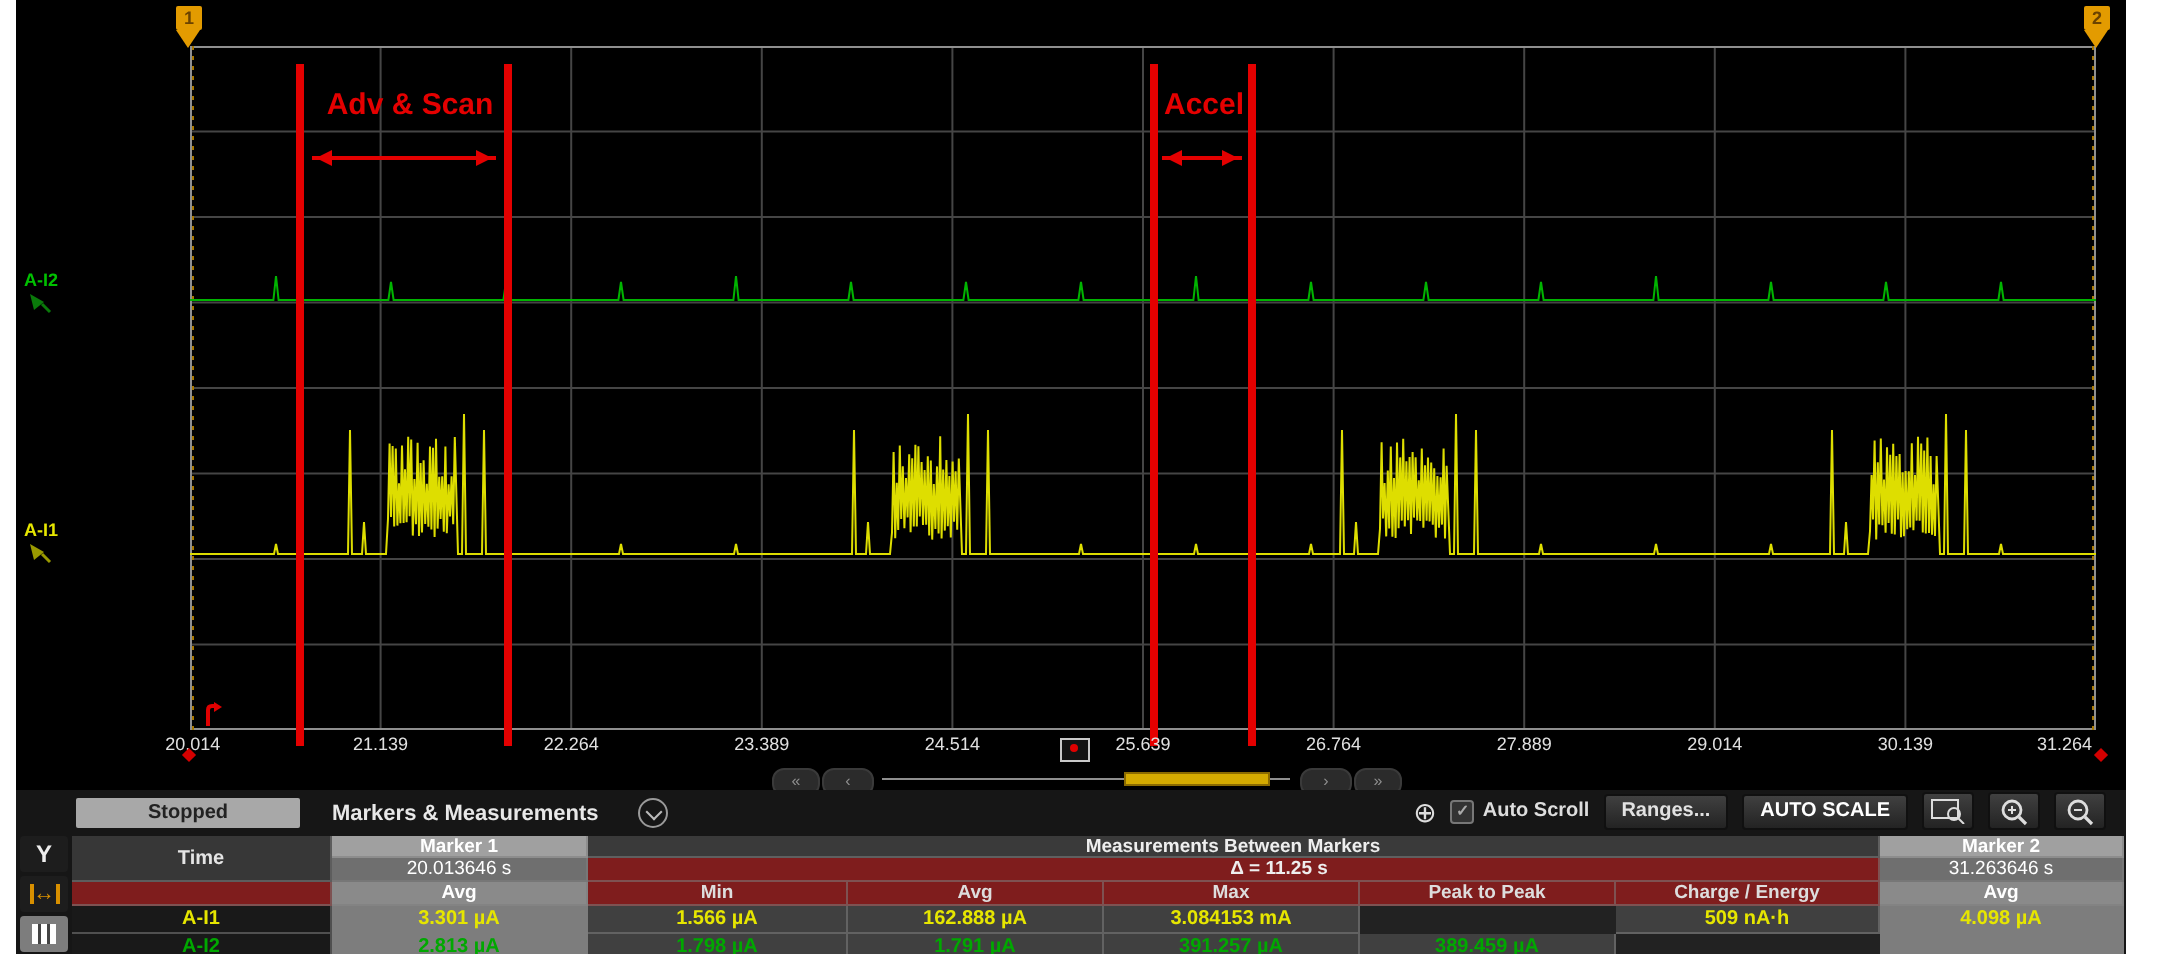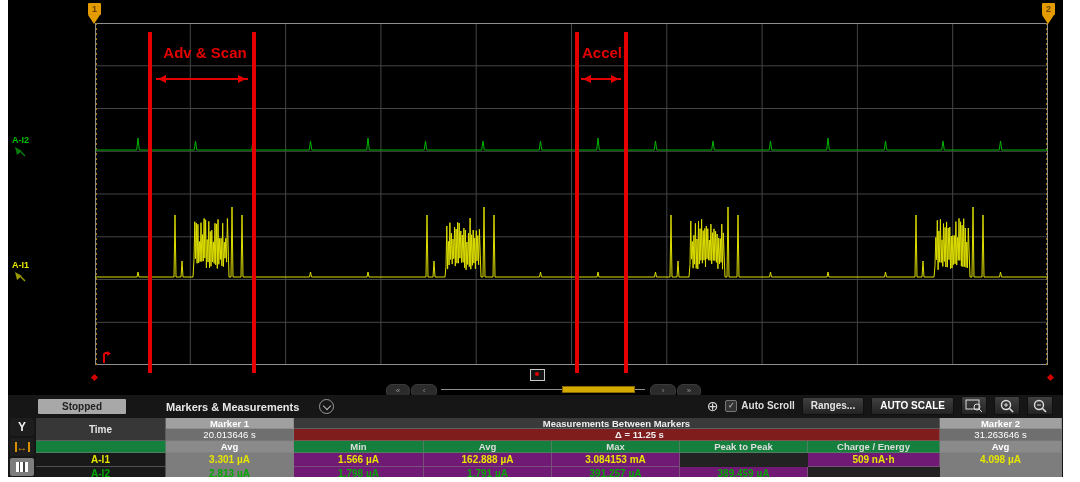--- a/index.html
+++ b/index.html
@@ -40,21 +40,21 @@
 
   
   .sbtn{position:absolute;top:384px;height:12px;background:#2b2b2b;border:1px solid #3a3a3a;
         border-radius:6px;color:#8f8f8f;font-size:8px;line-height:11px;text-align:center;}
   .strack{position:absolute;left:433px;top:389px;width:204px;height:1px;background:#8f8f8f;}
   .sthumb{position:absolute;left:554px;top:386px;width:71px;height:5px;background:#d4aa00;
           border:1px solid #8a6a00;}
 
   
   .bottombg{position:absolute;left:0;top:395px;width:100%;height:82px;background:#161616;}
-  .stopped{position:absolute;left:30px;top:399px;width:88px;height:15px;background:#a8a8a8;
+  .stopped{position:absolute;left:30px;top:399px;width:112px;height:15px;background:#a8a8a8;
            color:#222;font-size:10px;font-weight:bold;text-align:center;line-height:15px;border-radius:1px;}
   .mmenu{position:absolute;left:158px;top:399px;display:flex;align-items:center;gap:20px;
          color:#e8e8e8;font-size:11px;font-weight:bold;}
   .circ{width:13px;height:13px;border:1px solid #9a9a9a;border-radius:50%;position:relative;}
   .circ i{position:absolute;left:3.5px;top:2.5px;width:5px;height:5px;border-right:1.5px solid #bbb;
           border-bottom:1.5px solid #bbb;transform:rotate(45deg);}
   .rightbar{position:absolute;right:10px;top:396px;height:19px;display:flex;align-items:center;gap:7px;}
   .plusicon{color:#ddd;font-size:14px;line-height:14px;}
   .ascroll{display:flex;align-items:center;gap:4px;color:#ddd;font-size:10px;font-weight:bold;}
   .chk{width:10px;height:10px;border:1px solid #777;background:#333;color:#aaa;font-size:8px;
@@ -75,25 +75,25 @@
   .c{border-right:1px solid rgba(125,125,125,.55);border-bottom:1px solid rgba(125,125,125,.55);
      font-size:10px;text-align:center;overflow:hidden;white-space:nowrap;
      display:flex;align-items:center;justify-content:center;}
   .cTime{grid-row:1/3;grid-column:1;background:#373737;color:#e5e5e5;font-weight:bold;}
   .cM1h{grid-row:1;grid-column:2;background:#a0a0a0;color:#fff;font-weight:bold;font-size:9.5px;}
   .cMBMh{grid-row:1;grid-column:3/8;background:#3a3a3a;color:#eee;font-weight:bold;font-size:9.5px;}
   .cM2h{grid-row:1;grid-column:8;background:#a0a0a0;color:#fff;font-weight:bold;font-size:9.5px;}
   .cM1t{grid-row:2;grid-column:2;background:#6f6f6f;color:#fff;font-size:9.5px;}
   .cDelta{grid-row:2;grid-column:3/8;background:#7f1d1d;color:#eee;font-weight:bold;font-size:9.5px;padding-left:46px;}
   .cM2t{grid-row:2;grid-column:8;background:#6f6f6f;color:#fff;font-size:9.5px;}
-  .hdr{grid-row:3;background:#15803d;color:#ddd;font-weight:bold;font-size:9.5px;}
+  .hdr{grid-row:3;background:#7f1d1d;color:#ddd;font-weight:bold;font-size:9.5px;}
   .hdrm{background:#8a8a8a;color:#fff;}
   .namec{background:#191919 !important;font-weight:bold;}
   .mcol{background:#7d7d7d !important;font-weight:bold;}
-  .datac{background:#701a75;font-weight:bold;}
+  .datac{background:#404040;font-weight:bold;}
 
   .watermark{position:absolute;left:872px;top:454px;font-size:20px;font-weight:bold;
              letter-spacing:.5px;color:rgba(40,150,40,.92);white-space:nowrap;}
 </style>
 </head>
 <body>
 
 <div class="page">
   <div class="scope">
 
@@ -145,20 +145,33 @@
 
     <div class="redline" style="left:140px;"></div>
     <div class="redline" style="left:244px;"></div>
     <div class="redline" style="left:567px;"></div>
     <div class="redline" style="left:616px;"></div>
     <div class="ann-label" style="left:197px;">Adv &amp; Scan</div>
     <div class="darr" style="left:148px;width:92px;"></div>
     <div class="ann-label" style="left:594px;">Accel</div>
     <div class="darr" style="left:573px;width:40px;"></div>
 
+    <div class="ticks" id="ticks">
+        <span class="tick" style="left: 0%; transform: translateX(-45%);">20.014</span>
+        <span class="tick" style="left: 10%; transform: translateX(-50%);">21.139</span>
+        <span class="tick" style="left: 20%; transform: translateX(-50%);">22.264</span>
+        <span class="tick" style="left: 30%; transform: translateX(-50%);">23.389</span>
+        <span class="tick" style="left: 40%; transform: translateX(-50%);">24.514</span>
+        <span class="tick" style="left: 50%; transform: translateX(-50%);">25.639</span>
+        <span class="tick" style="left: 60%; transform: translateX(-50%);">26.764</span>
+        <span class="tick" style="left: 70%; transform: translateX(-50%);">27.889</span>
+        <span class="tick" style="left: 80%; transform: translateX(-50%);">29.014</span>
+        <span class="tick" style="left: 90%; transform: translateX(-50%);">30.139</span>
+        <span class="tick" style="right: 2px;">31.264</span>
+      </div>
     <svg style="position:absolute;left:92px;top:351px;" width="12" height="13">
       <path d="M4,12 L4,4 Q4,2 6,2 L8,2" stroke="#e00000" stroke-width="2" fill="none"></path>
       <path d="M7,0 L11,2.5 L7,5 Z" fill="#e00000"></path>
     </svg>
     <div class="reddot" style="left:84px;top:375px;"></div>
     <div class="reddot" style="left:1040px;top:375px;"></div>
     <div class="trigpos">
         <i></i>
       </div>
 

